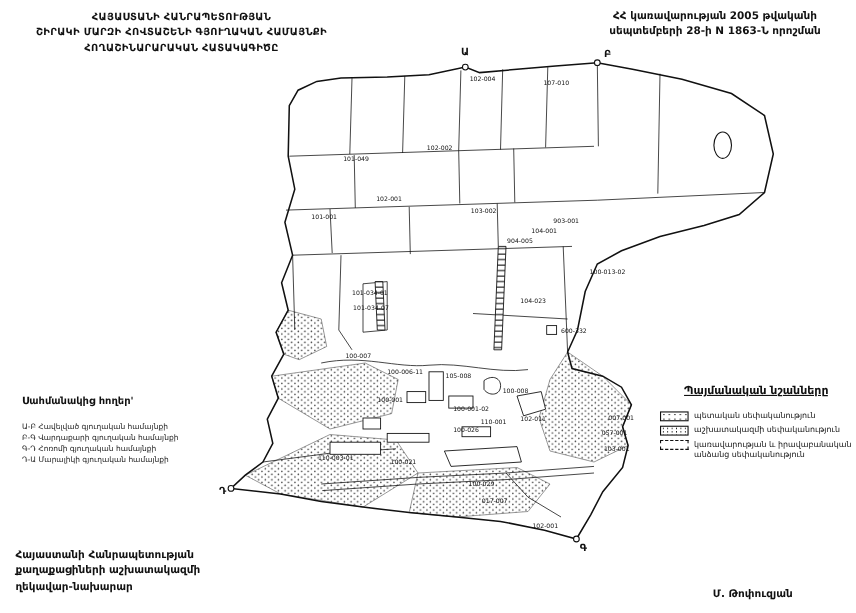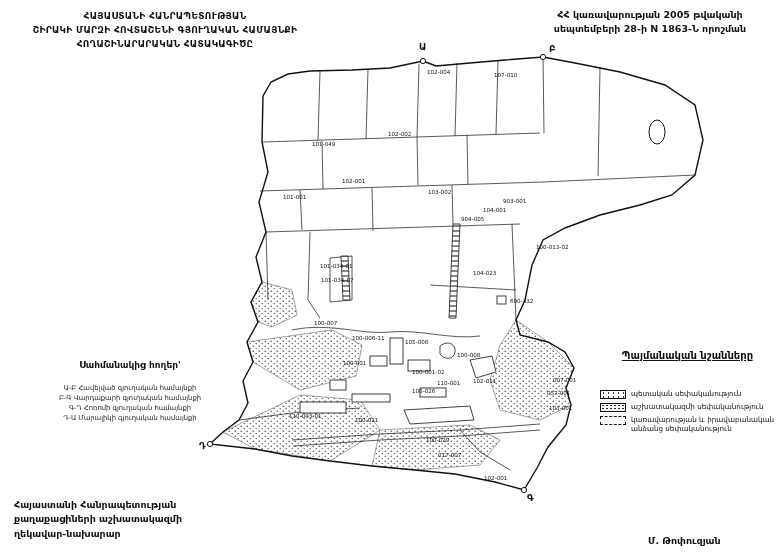--- a/index.html
+++ b/index.html
@@ -10,28 +10,28 @@
   }
   .abs { position:absolute; }
 
   
   #title-block { left:10px; top:10px; width:310px; text-align:center;
     font-size:9px; font-weight:bold; line-height:1.55; letter-spacing:.3px; }
   #annex-block { left:530px; top:8px; width:240px; text-align:center;
     font-size:9.5px; font-weight:bold; line-height:1.45; }
 
   
-  #legend-left { left:20px; top:360px; width:220px;text-align:center; }
+  #legend-left { left:20px; top:360px; width:220px; }
   #legend-left .lg-title { font-size:9px; font-weight:bold; margin-bottom:14px; }
   #legend-left .lg-item { font-size:6.8px; line-height:1.45; color:#222; white-space:nowrap; }
 
   
   #legend-right { left:600px; top:350px; width:175px; }
   #legend-right .lg-title { font-size:10px; font-weight:bold; text-decoration:underline;
-     margin-bottom:28px; text-align:center; }
+     margin-bottom:12px; text-align:center; }
   .lr-item { display:flex; align-items:flex-start; margin-bottom:3px; }
   .swatch { width:26px; height:9px; flex:0 0 26px; margin-right:5px; margin-top:1px;
      border:1px solid #111; position:relative; background:#fff; }
   .swatch.dots-sparse { background-image:radial-gradient(#333 18%, transparent 22%);
      background-size:5px 4px; }
   .swatch.dots-dense { background-image:radial-gradient(#222 22%, transparent 26%);
      background-size:4px 3px; }
   .swatch.dashed-empty { border:1px dashed #111; background:#fff; }
   .lr-label { font-size:7.2px; line-height:1.25; color:#111; }
 

